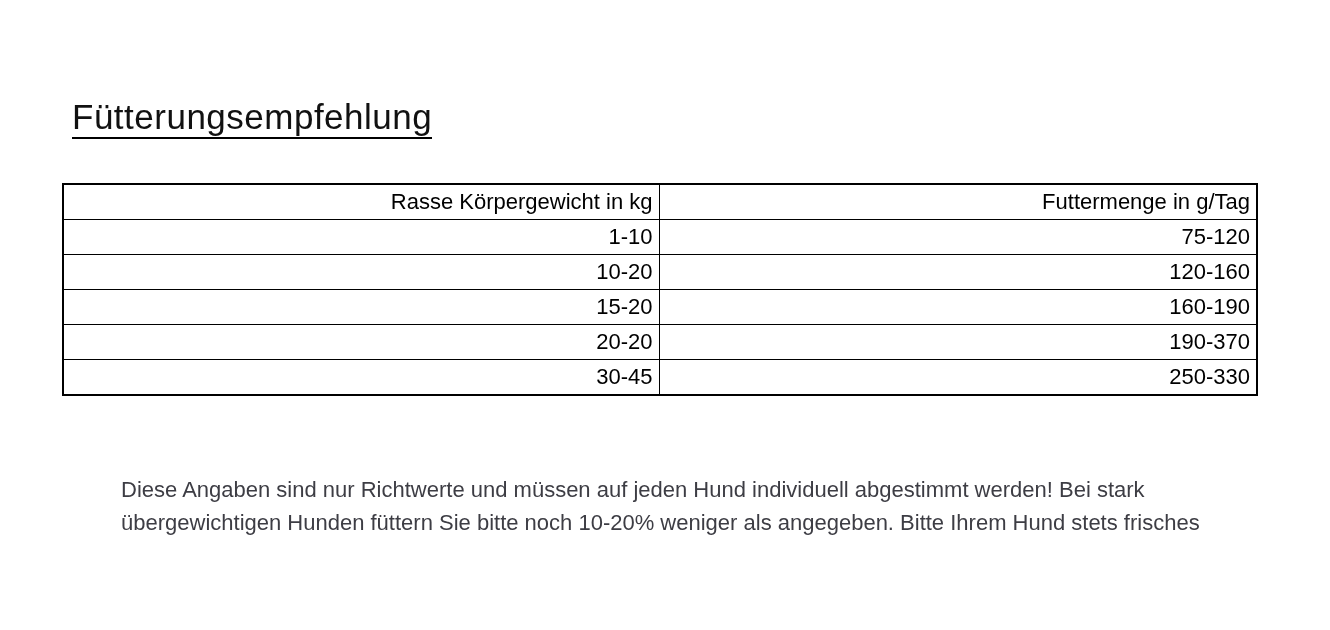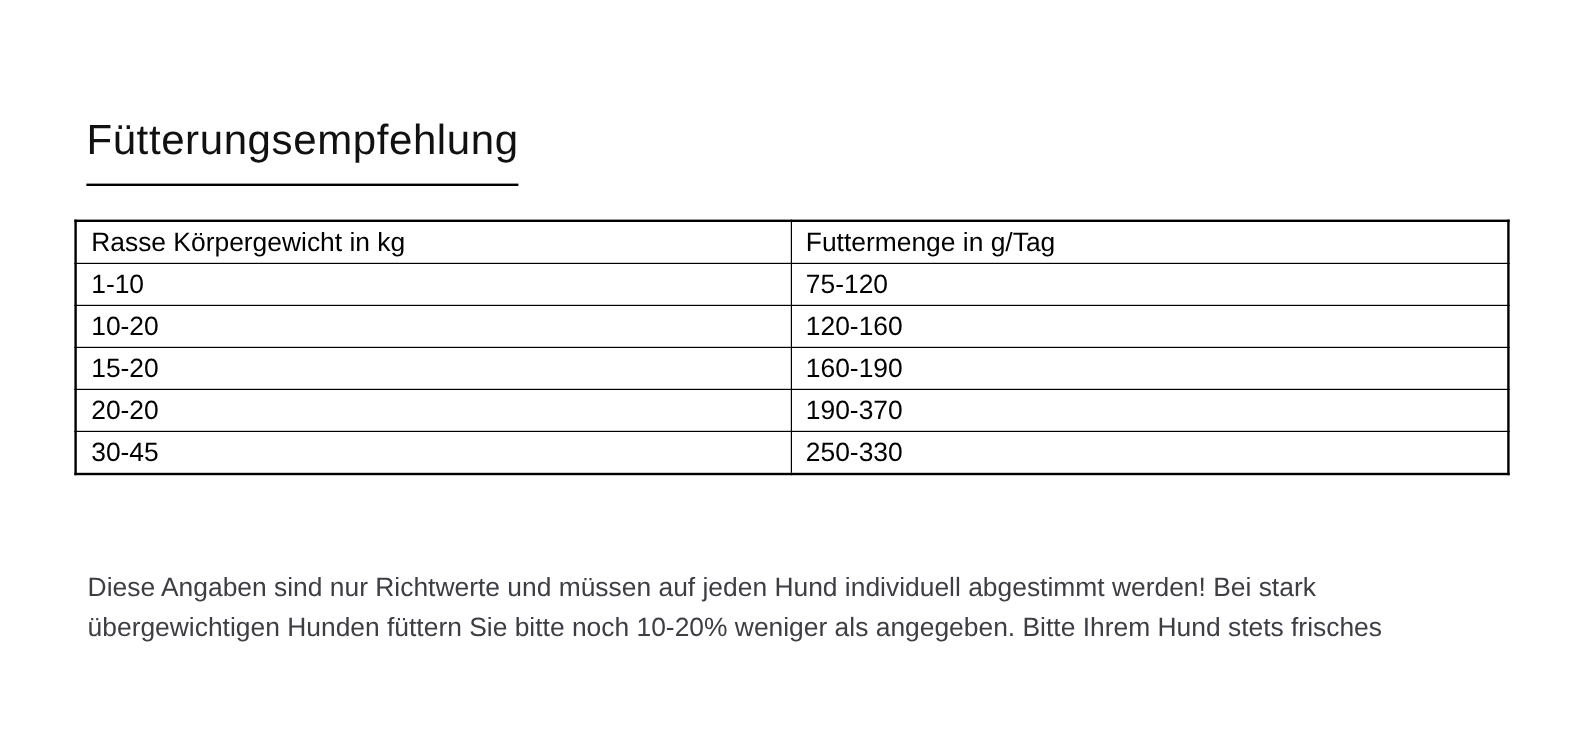--- a/index.html
+++ b/index.html
@@ -23,60 +23,61 @@
     top: 97px;
     margin: 0;
     font-size: 35px;
     font-weight: 300;
     letter-spacing: 0.5px;
     color: #111111;
   }
   .doc-title .underlined {
     display: inline-block;
     border-bottom: 2px solid #000000;
-    padding-bottom: 16px;
+    padding-bottom: 0;
   }
 
   
   .feeding-table {
     position: absolute;
     left: 62px;
     top: 183px;
     width: 1194px;
     border-collapse: collapse;
     table-layout: fixed;
     border: 2px solid #000000;
   }
   .feeding-table th,
   .feeding-table td {
     border: 1px solid #000000;
     height: 34px;
     padding: 0 6px 0 12px;
     font-size: 22px;
     font-weight: 400;
-    text-align: left;
+    text-align: right;
     vertical-align: middle;
     color: #000000;
     overflow: hidden;
     white-space: nowrap;
   }
   .feeding-table col.col-weight { width: 596px; }
   .feeding-table col.col-amount { width: 598px; }
 
   
   .note {
     position: absolute;
     left: 73px;
     top: 474px;
     font-size: 22px;
     line-height: 32.5px;
     color: #3d3d44;
   }
   .note .note-line {
     white-space: nowrap;
+    margin-left: 48px;
   }
 </style>
 </head>
 <body>
 
 <h1 class="doc-title"><span class="underlined">Fütterungsempfehlung</span></h1>
 
 <table class="feeding-table">
   <colgroup>
     <col class="col-weight">

